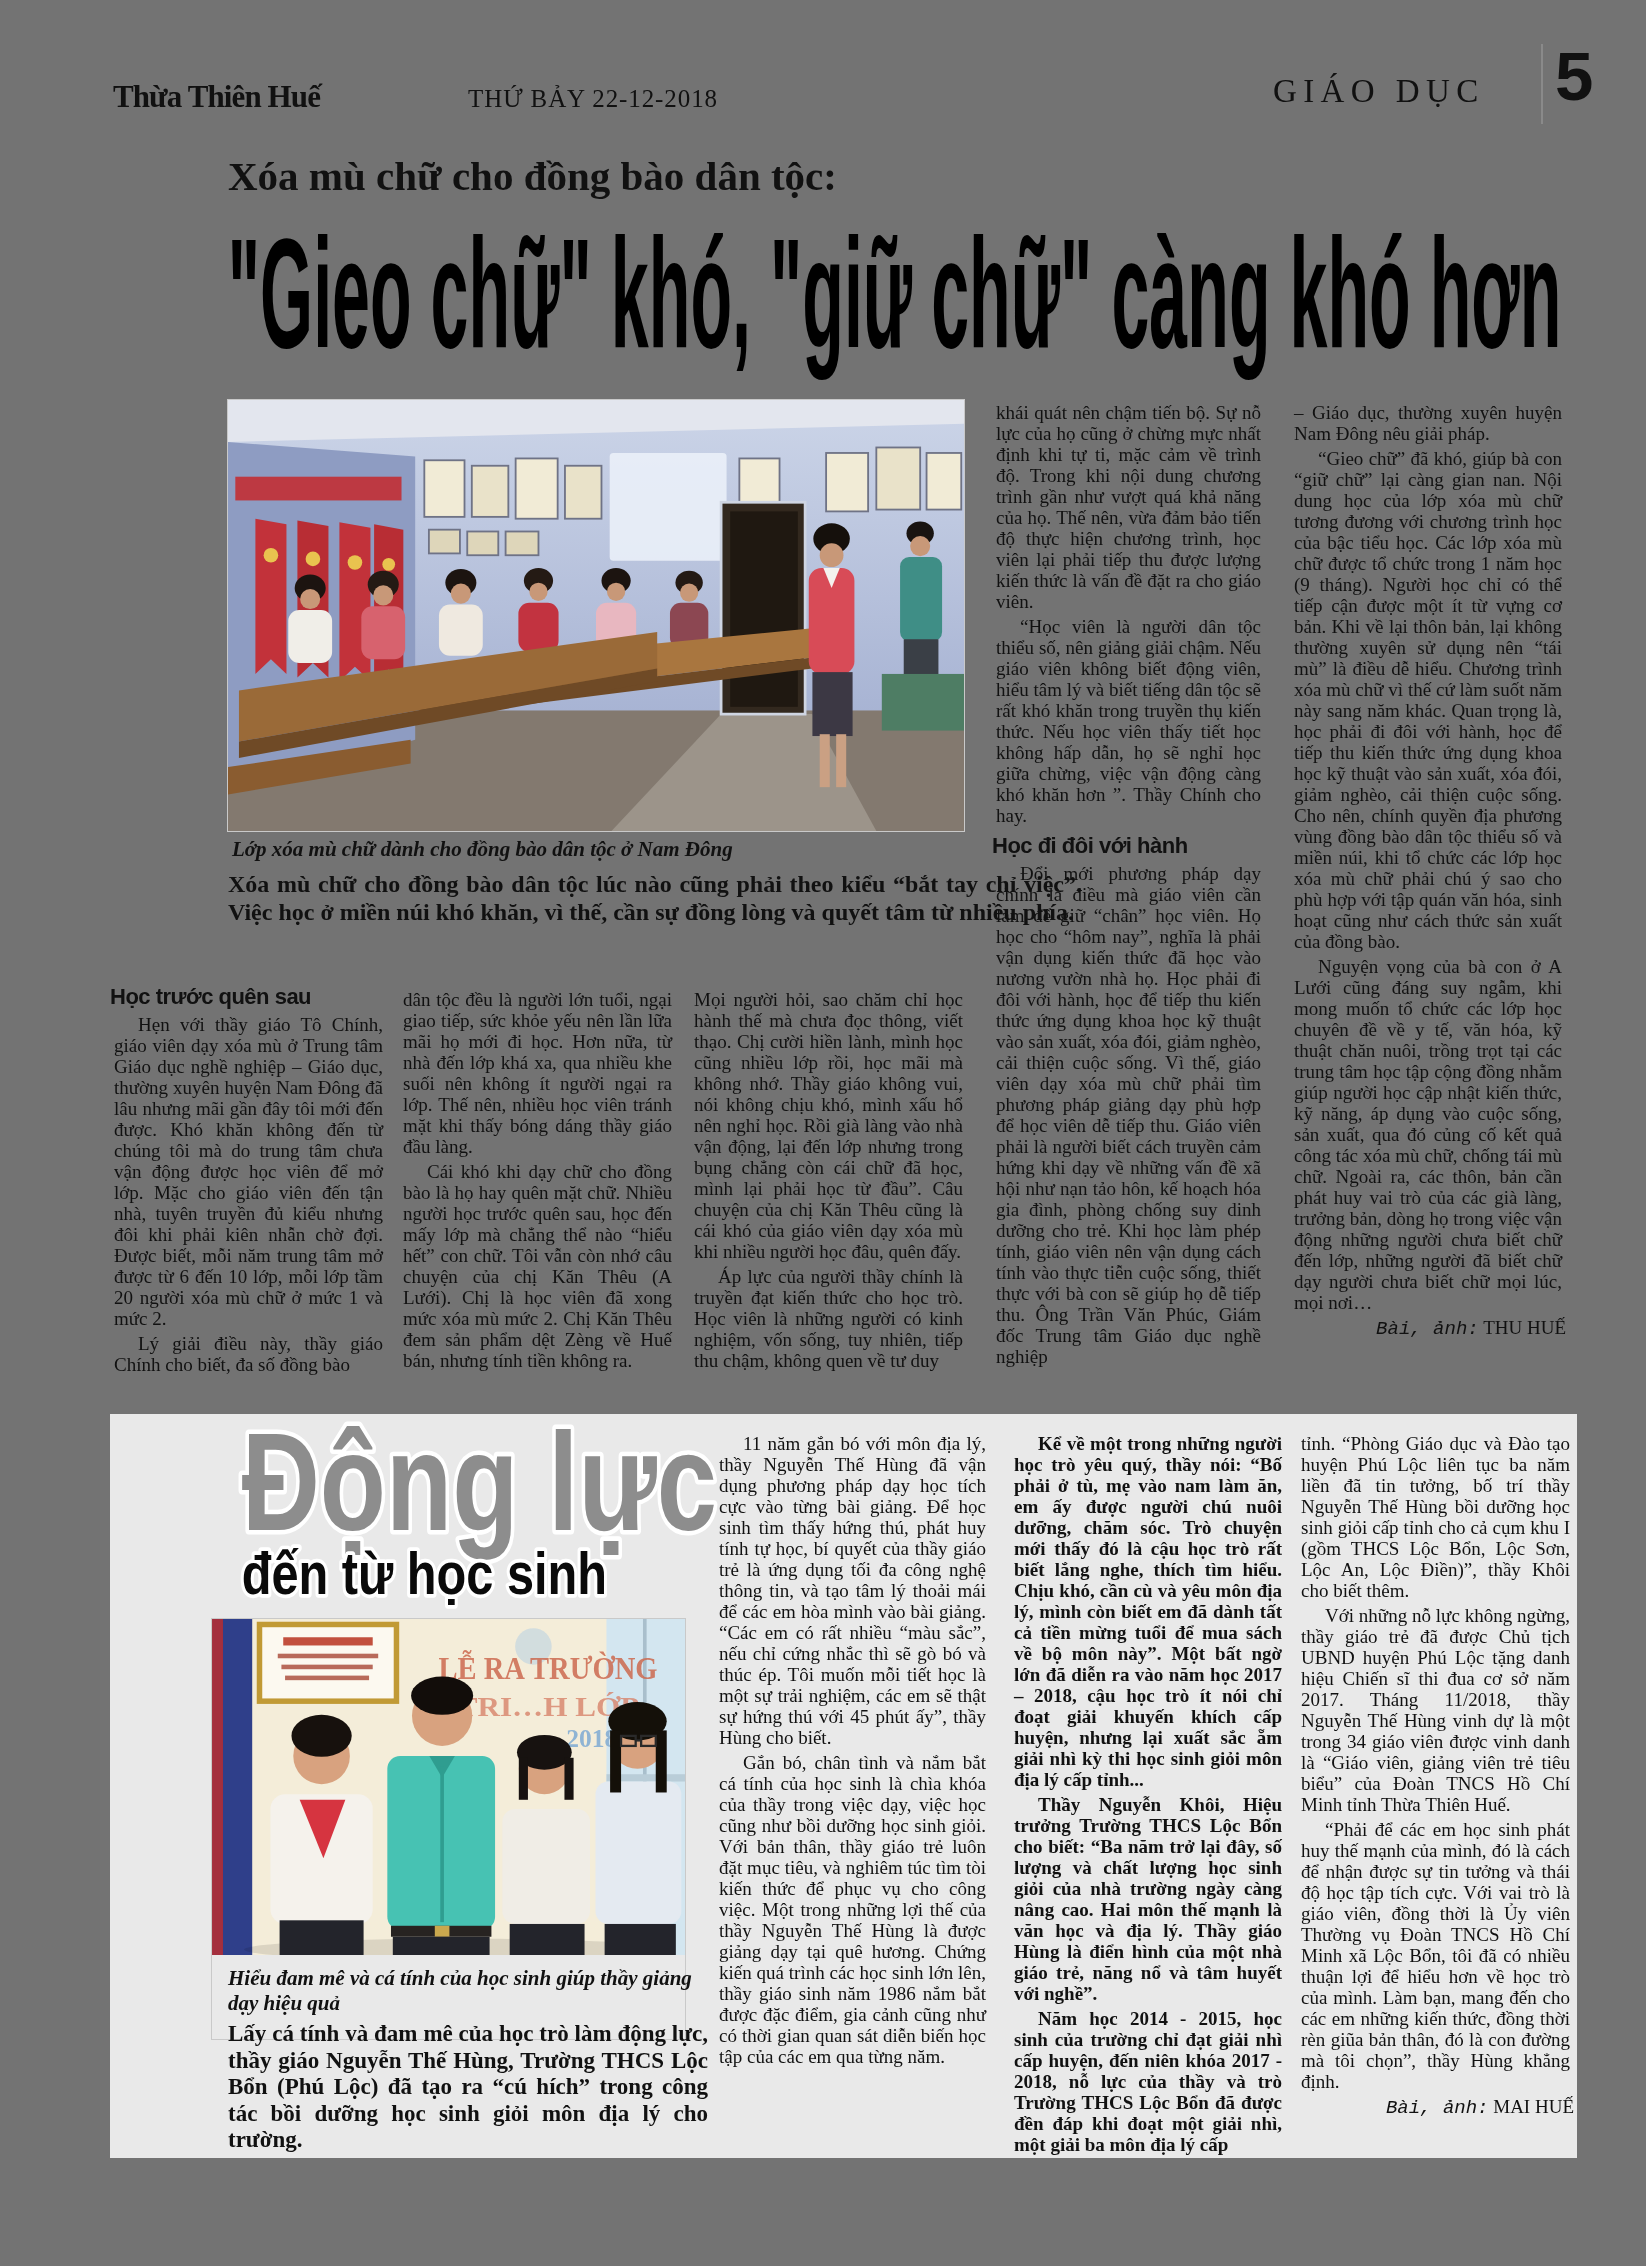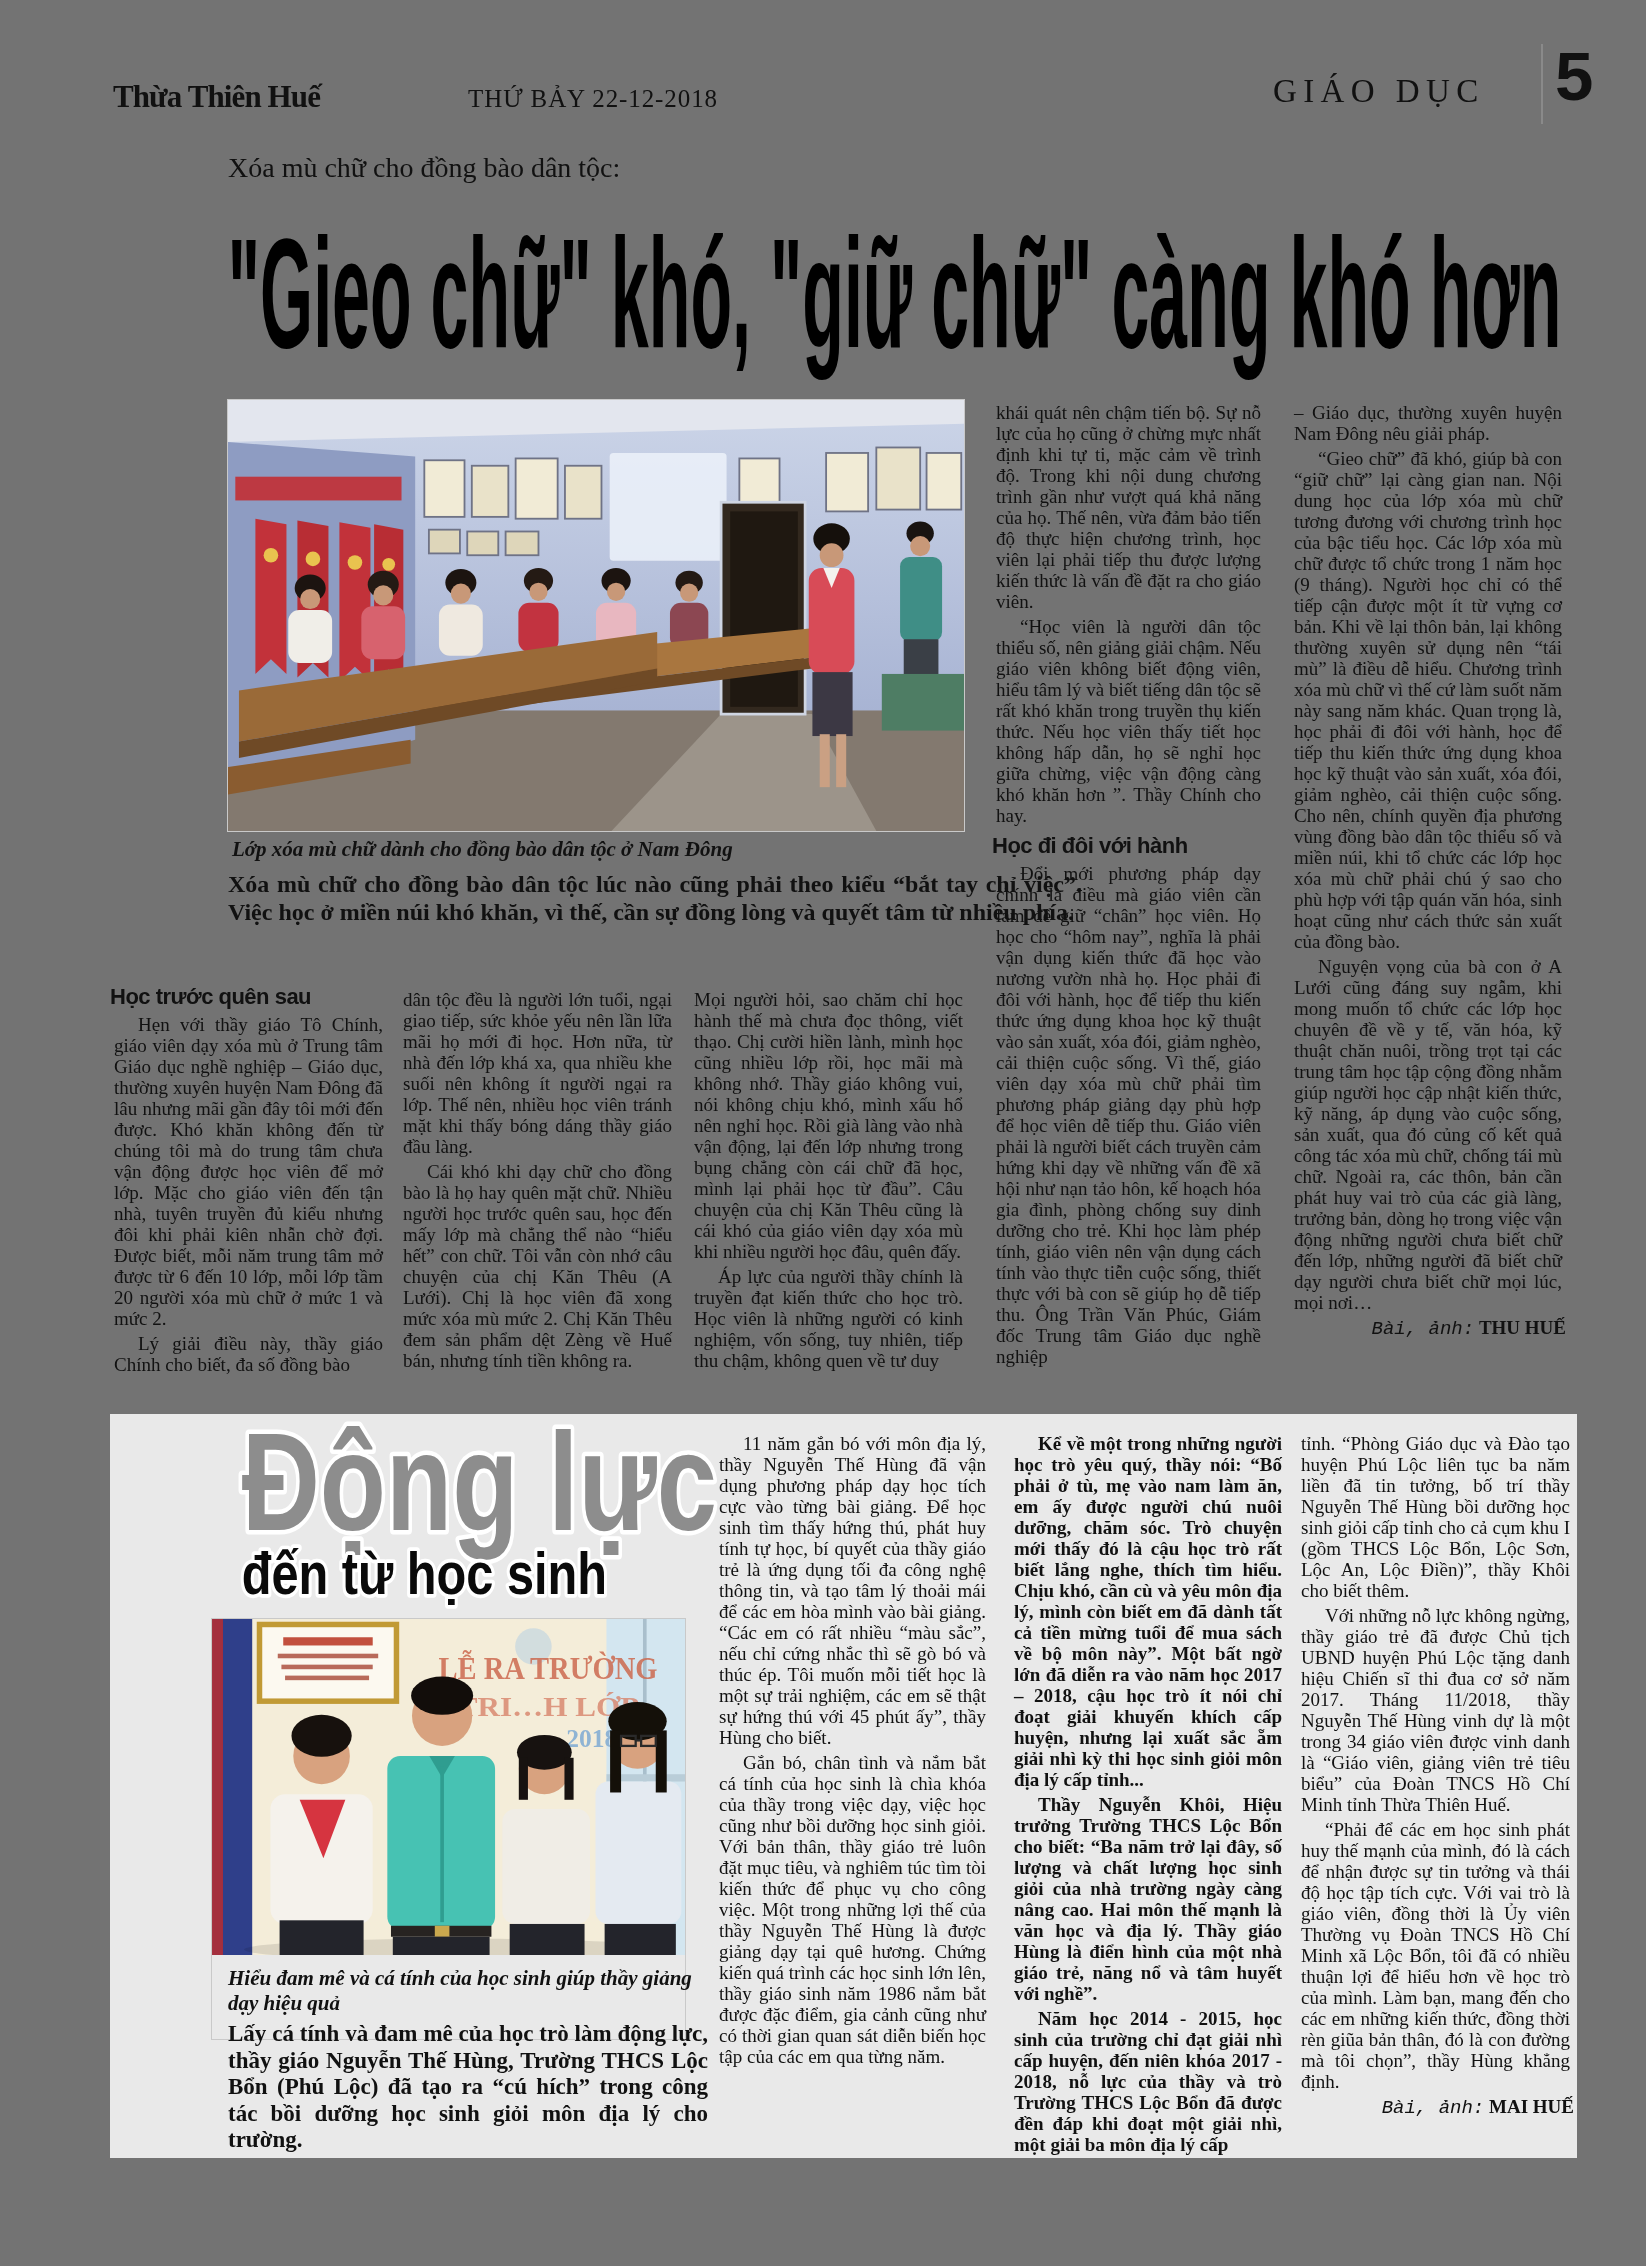--- a/index.html
+++ b/index.html
@@ -8,33 +8,33 @@
   .abs{position:absolute;}
 
   
   .masthead{font-weight:bold;font-size:31px;letter-spacing:-0.9px;}
   .issue-date{font-size:25px;letter-spacing:0.9px;}
   .section-name{font-size:33px;letter-spacing:6.4px;}
   .vrule{width:1.8px;background:#8a8a8a;}
   .page-num{font-family:"Liberation Sans",sans-serif;font-weight:bold;font-size:69px;}
 
   
-  .kicker{font-weight:normal;font-size:28px;}
+  .kicker{font-weight:bold;font-size:41px;}
   .caption{font-weight:bold;font-style:italic;font-size:21px;line-height:25px;}
   .lead{font-weight:bold;font-size:24px;line-height:28px;text-align:justify;}
   .lead2{font-weight:bold;font-size:23px;line-height:26.5px;text-align:justify;}
   .bodycol{text-align:justify;}
   .bodycol p{margin:4px;font-size:19px;line-height:21px;text-indent:24px;}
   .bodycol p.noindent{text-indent:0;}
   .subhead{font-family:"Liberation Sans",sans-serif;font-weight:bold;font-size:22px;
            letter-spacing:-0.5px;margin:0 0 4.6px 0;line-height:24px;}
   .subhead.mid{margin-top:8.2px;}
   .byline{text-align:right;font-size:19px;line-height:22px;margin-top:3.7px;}
   .byline .pre{font-style:italic;font-family:Liberation Mono, monospace;}
-  .byline .name{font-weight:bold;}
+  .byline .name{font-weight:normal;}
 
   
   .graybox{background:#e9e9e9;}
   .photo{outline:0.9px solid #c9c9c9;}
   svg text{font-family:"Liberation Sans",sans-serif;}
   svg .banner-serif{font-family:"Liberation Serif",serif;}
 </style>
 </head>
 <body>
 

